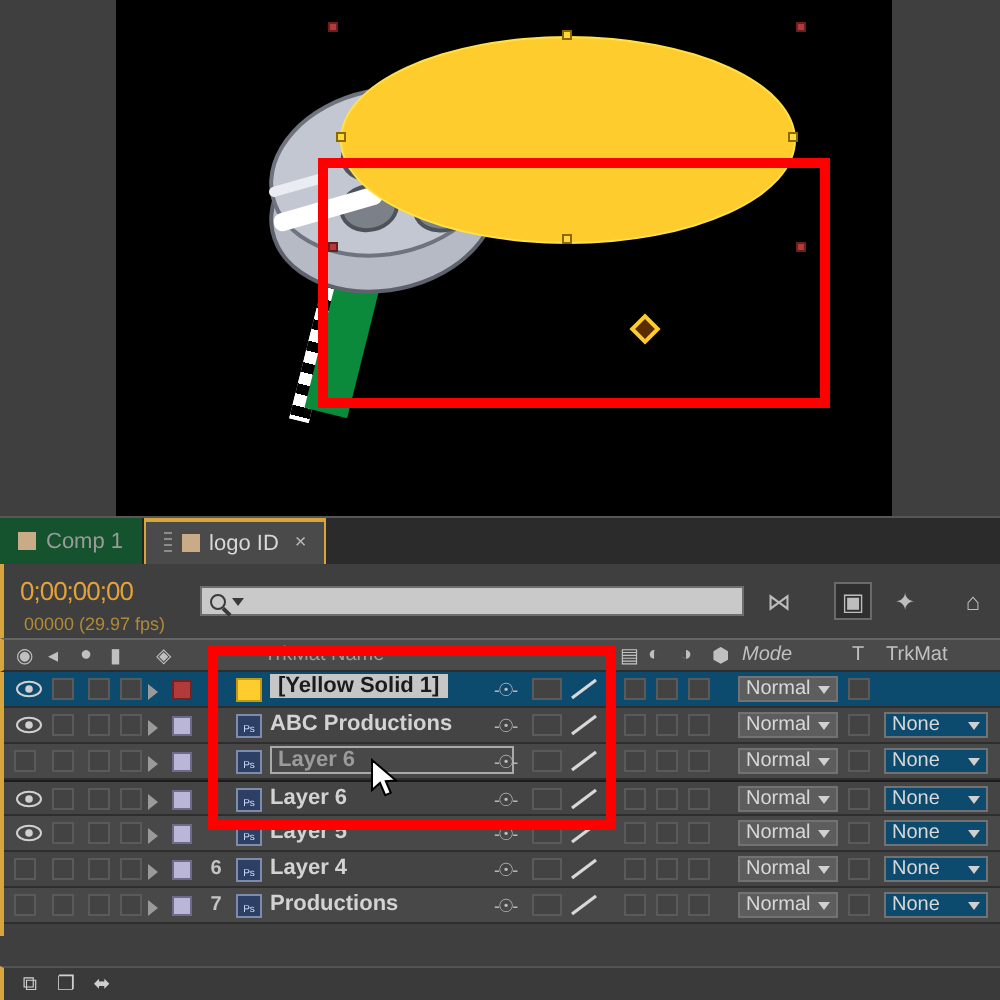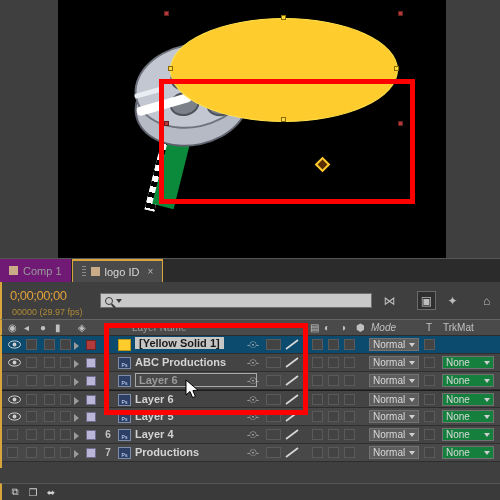--- a/index.html
+++ b/index.html
@@ -57,21 +57,21 @@
 
   
   .ann{ position:absolute; border:5px solid #fe0000; pointer-events:none; }
   #ann-viewer{ left:159px; top:79px; width:256px; height:125px; }
   #ann-layers{ left:104px; top:323px; width:204px; height:92px; }
 
   
   #tabbar{ position:absolute; left:0; top:258px; width:500px; height:24px;
     background:#2b2b2b; border-top:1px solid #565656; display:flex; align-items:flex-end; }
   .tab{ height:23px; display:flex; align-items:center; gap:5px;
-    padding:0 9px; color:#9a9a9a; background:#701a75;
+    padding:0 9px; color:#9a9a9a; background:#14532d;
     border-right:1px solid #232323; font-size:11px; }
   .tab.active{ background:#4a4a4a; color:#d8d8d8;
     border-top:2px solid #d8a43c; border-left:1px solid #d8a43c; border-right:1px solid #d8a43c; }
   .tab .sw{ width:9px; height:9px; background:#c9ab88; display:inline-block; }
   .tab .grip{ width:4px; height:11px; display:inline-block;
     background:repeating-linear-gradient(to bottom,#8c8c8c 0 1px,transparent 1px 3px); }
   .tab .xbtn{ color:#b9b9b9; font-size:10px; margin-left:3px; }
 
   
   #tl-head{ position:absolute; left:0; top:282px; width:500px; height:37px;
@@ -133,21 +133,21 @@
      background:#434343; border:1px solid #5a5a5a; }
   .slash{ position:absolute; left:283px; top:3px; width:14px; height:11px; }
   .sw3{ position:absolute; top:3px; width:11px; height:11px;
      background:#434343; border:1px solid #5a5a5a; }
   .modesel{ position:absolute; left:367px; top:2px; width:50px; height:13px;
      background:#5d5d5d; border:1px solid #727272; color:#d8d8d8; font-size:10px;
      display:flex; align-items:center; justify-content:space-between; padding:0 3px; overflow:hidden; }
   .tbox{ position:absolute; left:422px; top:3px; width:11px; height:11px;
      background:#434343; border:1px solid #5a5a5a; }
   .trk{ position:absolute; left:440px; top:2px; width:52px; height:13px;
-     background:#15803d; border:1px solid #727272; color:#d8d8d8; font-size:10px;
+     background:#0c4a6e; border:1px solid #727272; color:#d8d8d8; font-size:10px;
      display:flex; align-items:center; justify-content:space-between; padding:0 3px; }
   .dncar{ border-left:3px solid transparent; border-right:3px solid transparent;
      border-top:4px solid #d0d0d0; }
 
   
   #botbar{ position:absolute; left:0; top:483px; width:500px; height:17px;
     background:#3a3a3a; border-top:1px solid #545454;
     display:flex; align-items:center; gap:4px; padding-left:6px;
     border-left:2px solid #d8a43c; }
   .bbtn{ width:14px; height:13px; display:flex; align-items:center;
@@ -223,21 +223,21 @@
   <div class="tool pressed" style="left:417px;">▣</div>
   <div class="tool" style="left:443px;">✦</div>
   <div class="tool" style="left:477px;">⌂</div>
 
   <div id="colhead">
     <span class="ch" style="left:6px;">◉</span>
     <span class="ch" style="left:22px;">◂</span>
     <span class="ch" style="left:38px;">●</span>
     <span class="ch" style="left:53px;">▮</span>
     <span class="ch" style="left:76px;">◈</span>
-    <span class="ch" style="left:130px;color:#9c9c9c;">Layer Name</span>
+    <span class="ch" style="left:130px;color:#9c9c9c;">TrkMat Name</span>
     <span class="ch" style="left:308px;">▤</span>
     <span class="ch" style="left:322px;">◐</span>
     <span class="ch" style="left:338px;">◑</span>
     <span class="ch" style="left:354px;">⬢</span>
     <span class="ch" style="left:369px;font-style:italic;">Mode</span>
     <span class="ch" style="left:424px;">T</span>
     <span class="ch" style="left:441px;">TrkMat</span>
   </div>
 
   <div id="rows">

